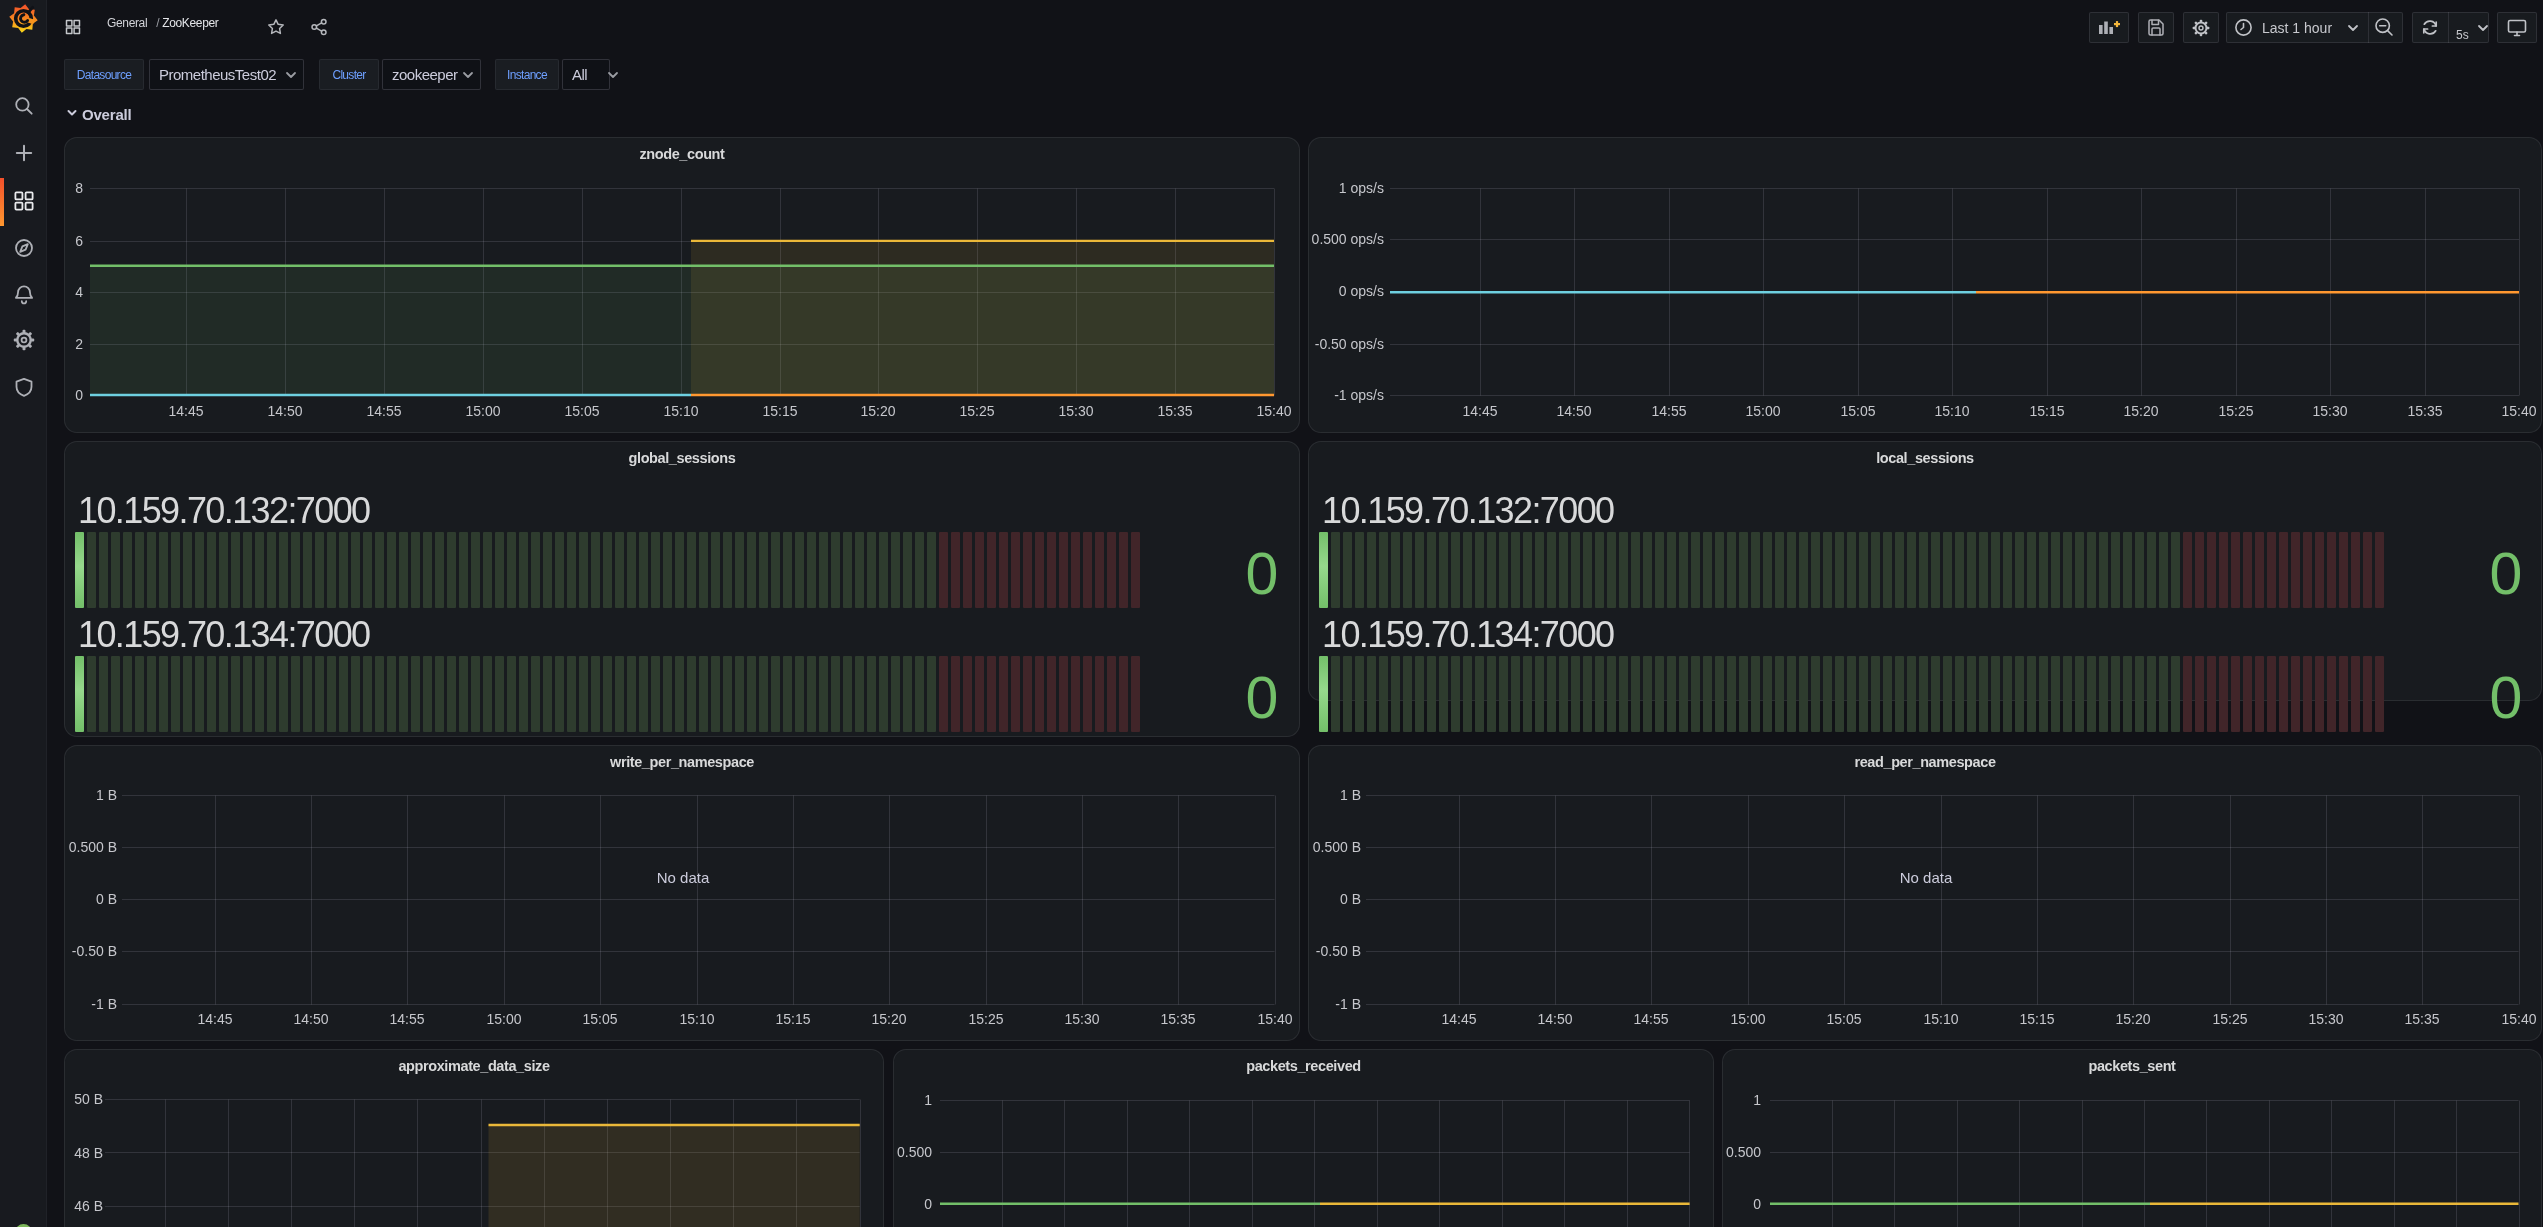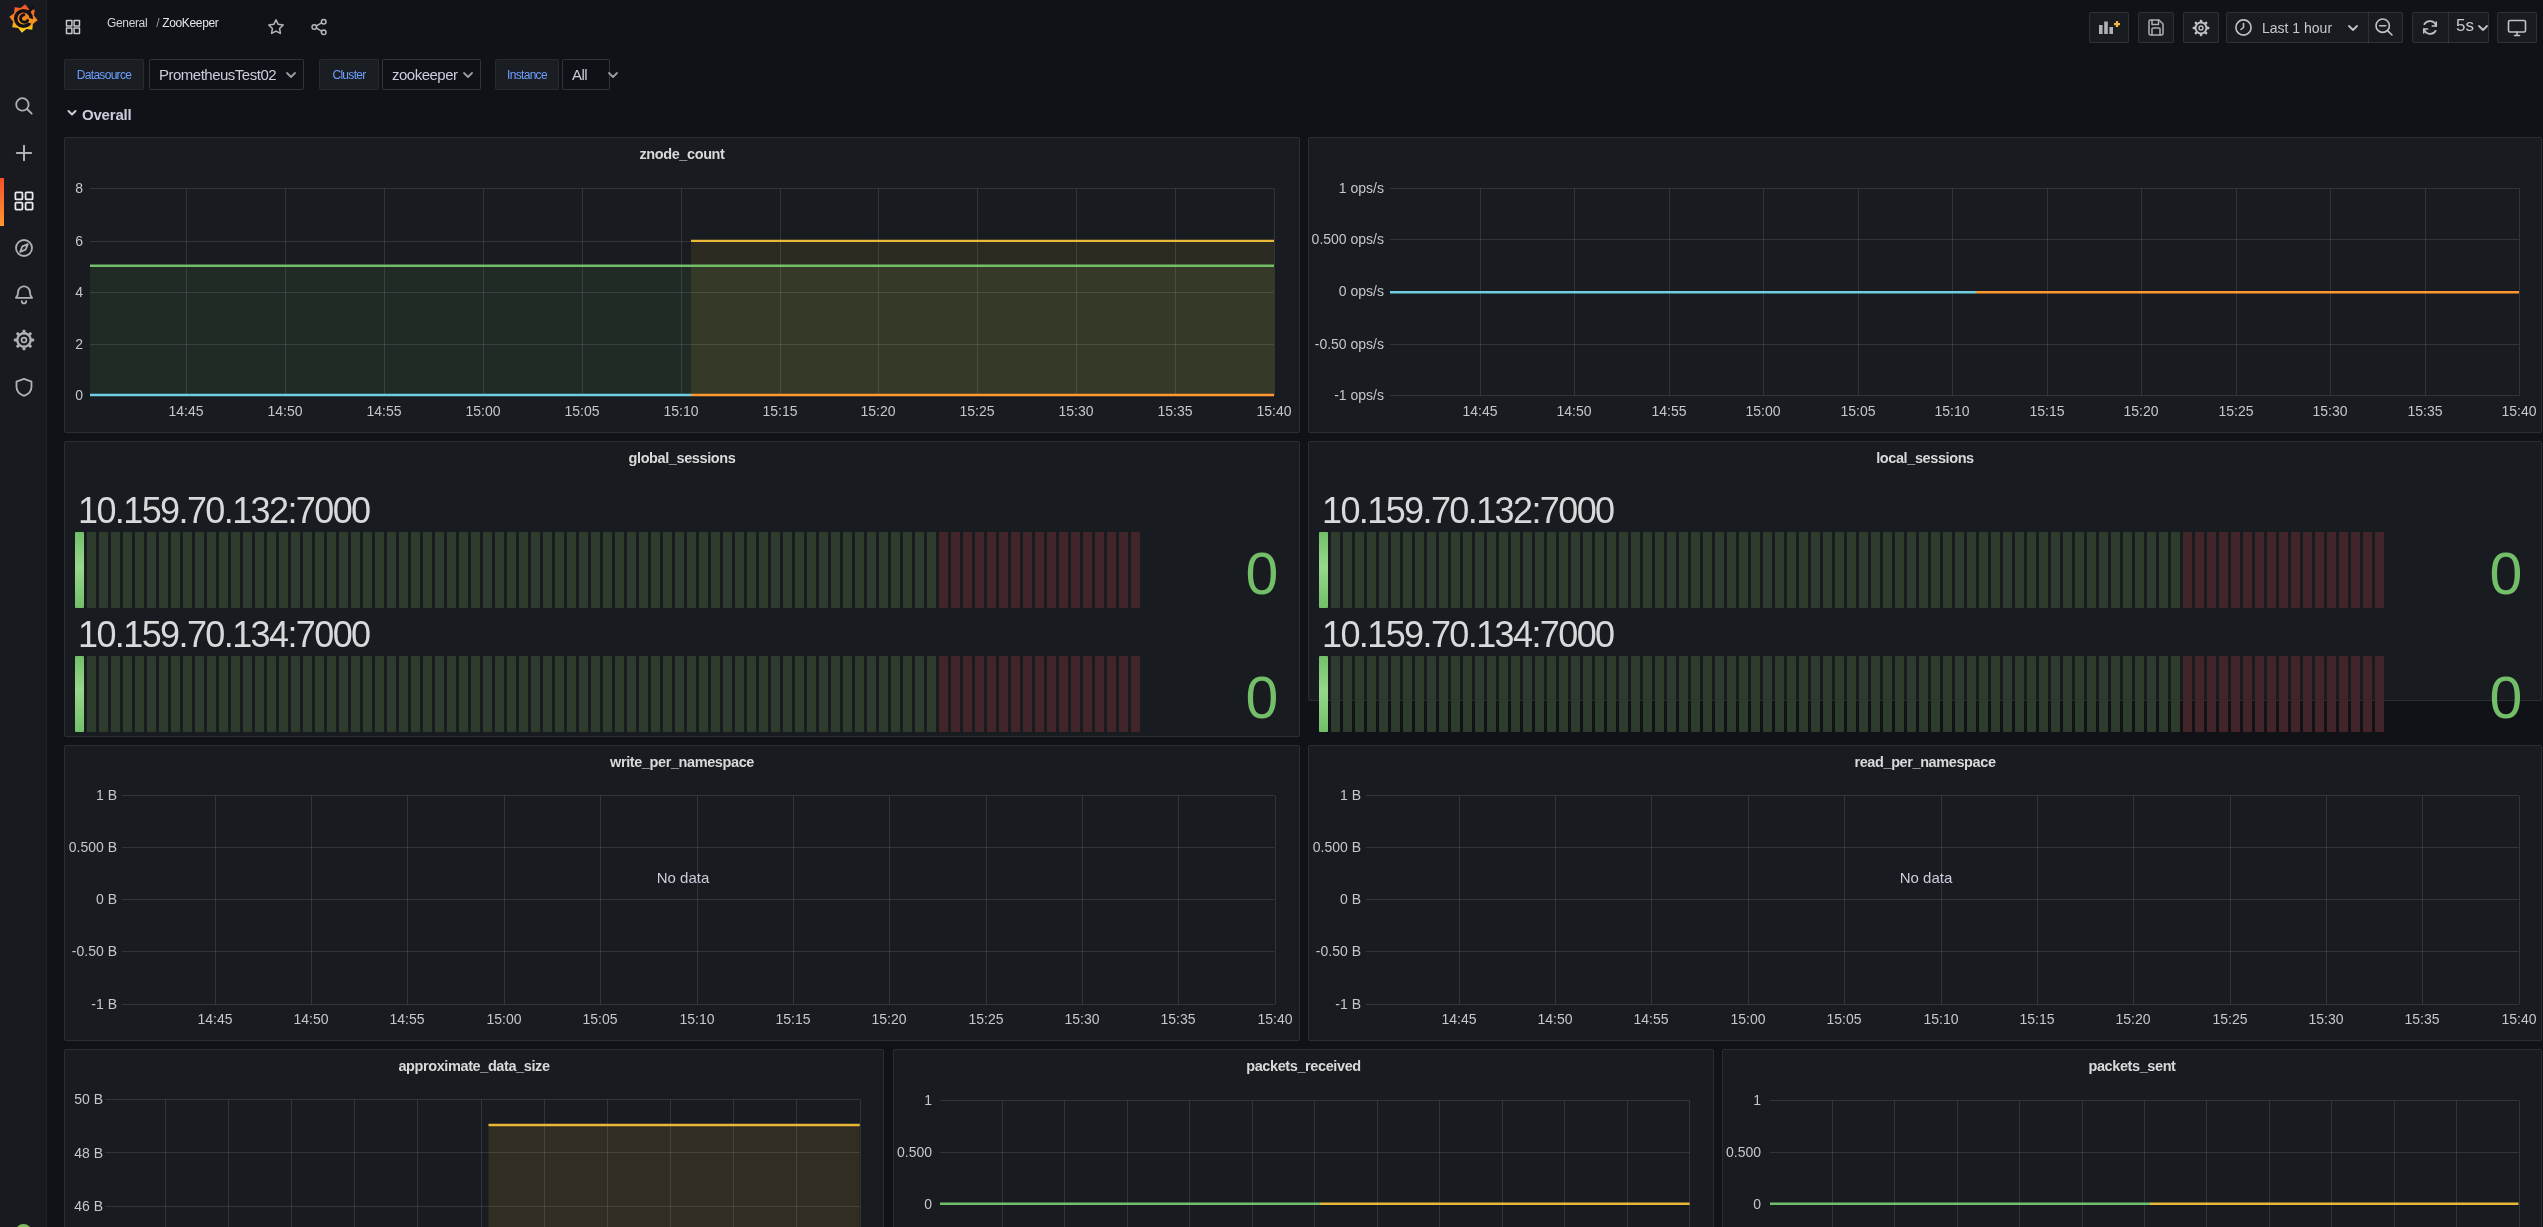--- a/index.html
+++ b/index.html
@@ -1,16 +1,16 @@
 <!DOCTYPE html>
 <html><head><meta charset="utf-8"><style>
 * { margin:0; padding:0; box-sizing:border-box; }
 html,body { width:2543px; height:1227px; overflow:hidden; background:#111217;
   font-family:"Liberation Sans",sans-serif; position:relative; }
-.panel { position:absolute; background:#181b1f; border:1px solid rgba(204,204,220,0.10); border-radius:2px; }
+.panel { position:absolute; background:#181b1f; border:1px solid rgba(204,204,220,0.10); border-radius:13px; }
 .ptitle { position:absolute; top:8px; left:0; right:0; text-align:center; font-size:14.5px;
   font-weight:bold; color:#d8d9da; letter-spacing:-0.4px; }
 svg text { font-family:"Liberation Sans",sans-serif; }
 .btn { position:absolute; top:12px; height:31px; background:#181b1f;
   border:1px solid rgba(204,204,220,0.12); border-radius:2px; }
 .vlabel { position:absolute; height:31px; background:#1a1d22; border:1px solid rgba(204,204,220,0.08);
   border-radius:2px; color:#6e9fff; font-size:12px; font-weight:500; letter-spacing:-0.7px; display:flex; align-items:center;
   justify-content:center; }
 .vvalue { position:absolute; height:31px; background:#0f1116; border:1px solid rgba(204,204,220,0.18);
   border-radius:2px; color:#ccccdc; font-size:15px; letter-spacing:-0.5px; display:flex; align-items:center; padding:4px 9px; }
@@ -130,21 +130,21 @@
 <svg style="position:absolute;left:2374px;top:17px" width="20" height="21" viewBox="0 0 20 21" fill="none" stroke="#c0c2c7" stroke-width="1.6" stroke-linecap="round" stroke-linejoin="round">
     <circle cx="8.7" cy="8.7" r="6.7"></circle>
     <path d="M13.6 13.6 L18 18 M5.7 8.7 H11.7"></path>
   </svg>
 <div class="btn" style="left:2412px;width:77px"></div>
 <div style="position:absolute;left:2448px;top:12px;width:1px;height:31px;background:rgba(204,204,220,0.12)"></div>
 <svg style="position:absolute;left:2420px;top:18px" width="20" height="19" viewBox="0 0 20 19" fill="none" stroke="#c0c2c7" stroke-width="1.7" stroke-linecap="round" stroke-linejoin="round">
     <path d="M16.2 4.2 V8 H12.4 M3.8 14.8 V11 H7.6"></path>
     <path d="M16 8 A 6.4 6.4 0 0 0 4.3 6.2 M4 11 a 6.4 6.4 0 0 0 11.7 1.8"></path>
   </svg>
-<div style="position:absolute;left:2456px;top:16px;font-size:17px;color:#c8c9ce">5s</div>
+<div style="position:absolute;left:2456px;top:28px;font-size:12px;color:#c8c9ce">5s</div>
 <svg style="position:absolute;left:2477px;top:24px" width="12" height="8" viewBox="0 0 12 8" fill="none" stroke="#c0c2c7" stroke-width="1.8" stroke-linecap="round" stroke-linejoin="round">
     <path d="M2 2 L6 6 L10 2"></path>
   </svg>
 <div class="btn" style="left:2497px;width:40px"></div>
 <svg style="position:absolute;left:2507px;top:19px" width="20" height="18" viewBox="0 0 20 18" fill="none" stroke="#c0c2c7" stroke-width="1.6" stroke-linecap="round" stroke-linejoin="round">
     <rect x="1.5" y="1.5" width="17" height="11.5" rx="1.5"></rect>
     <path d="M7.5 16.5 H12.5 M10 13 V16.5"></path>
   </svg>
 <div class="vlabel" style="left:64px;top:59px;width:80px">Datasource</div>
 <div class="vvalue" style="left:149px;top:59px;width:155px">PrometheusTest02</div>

